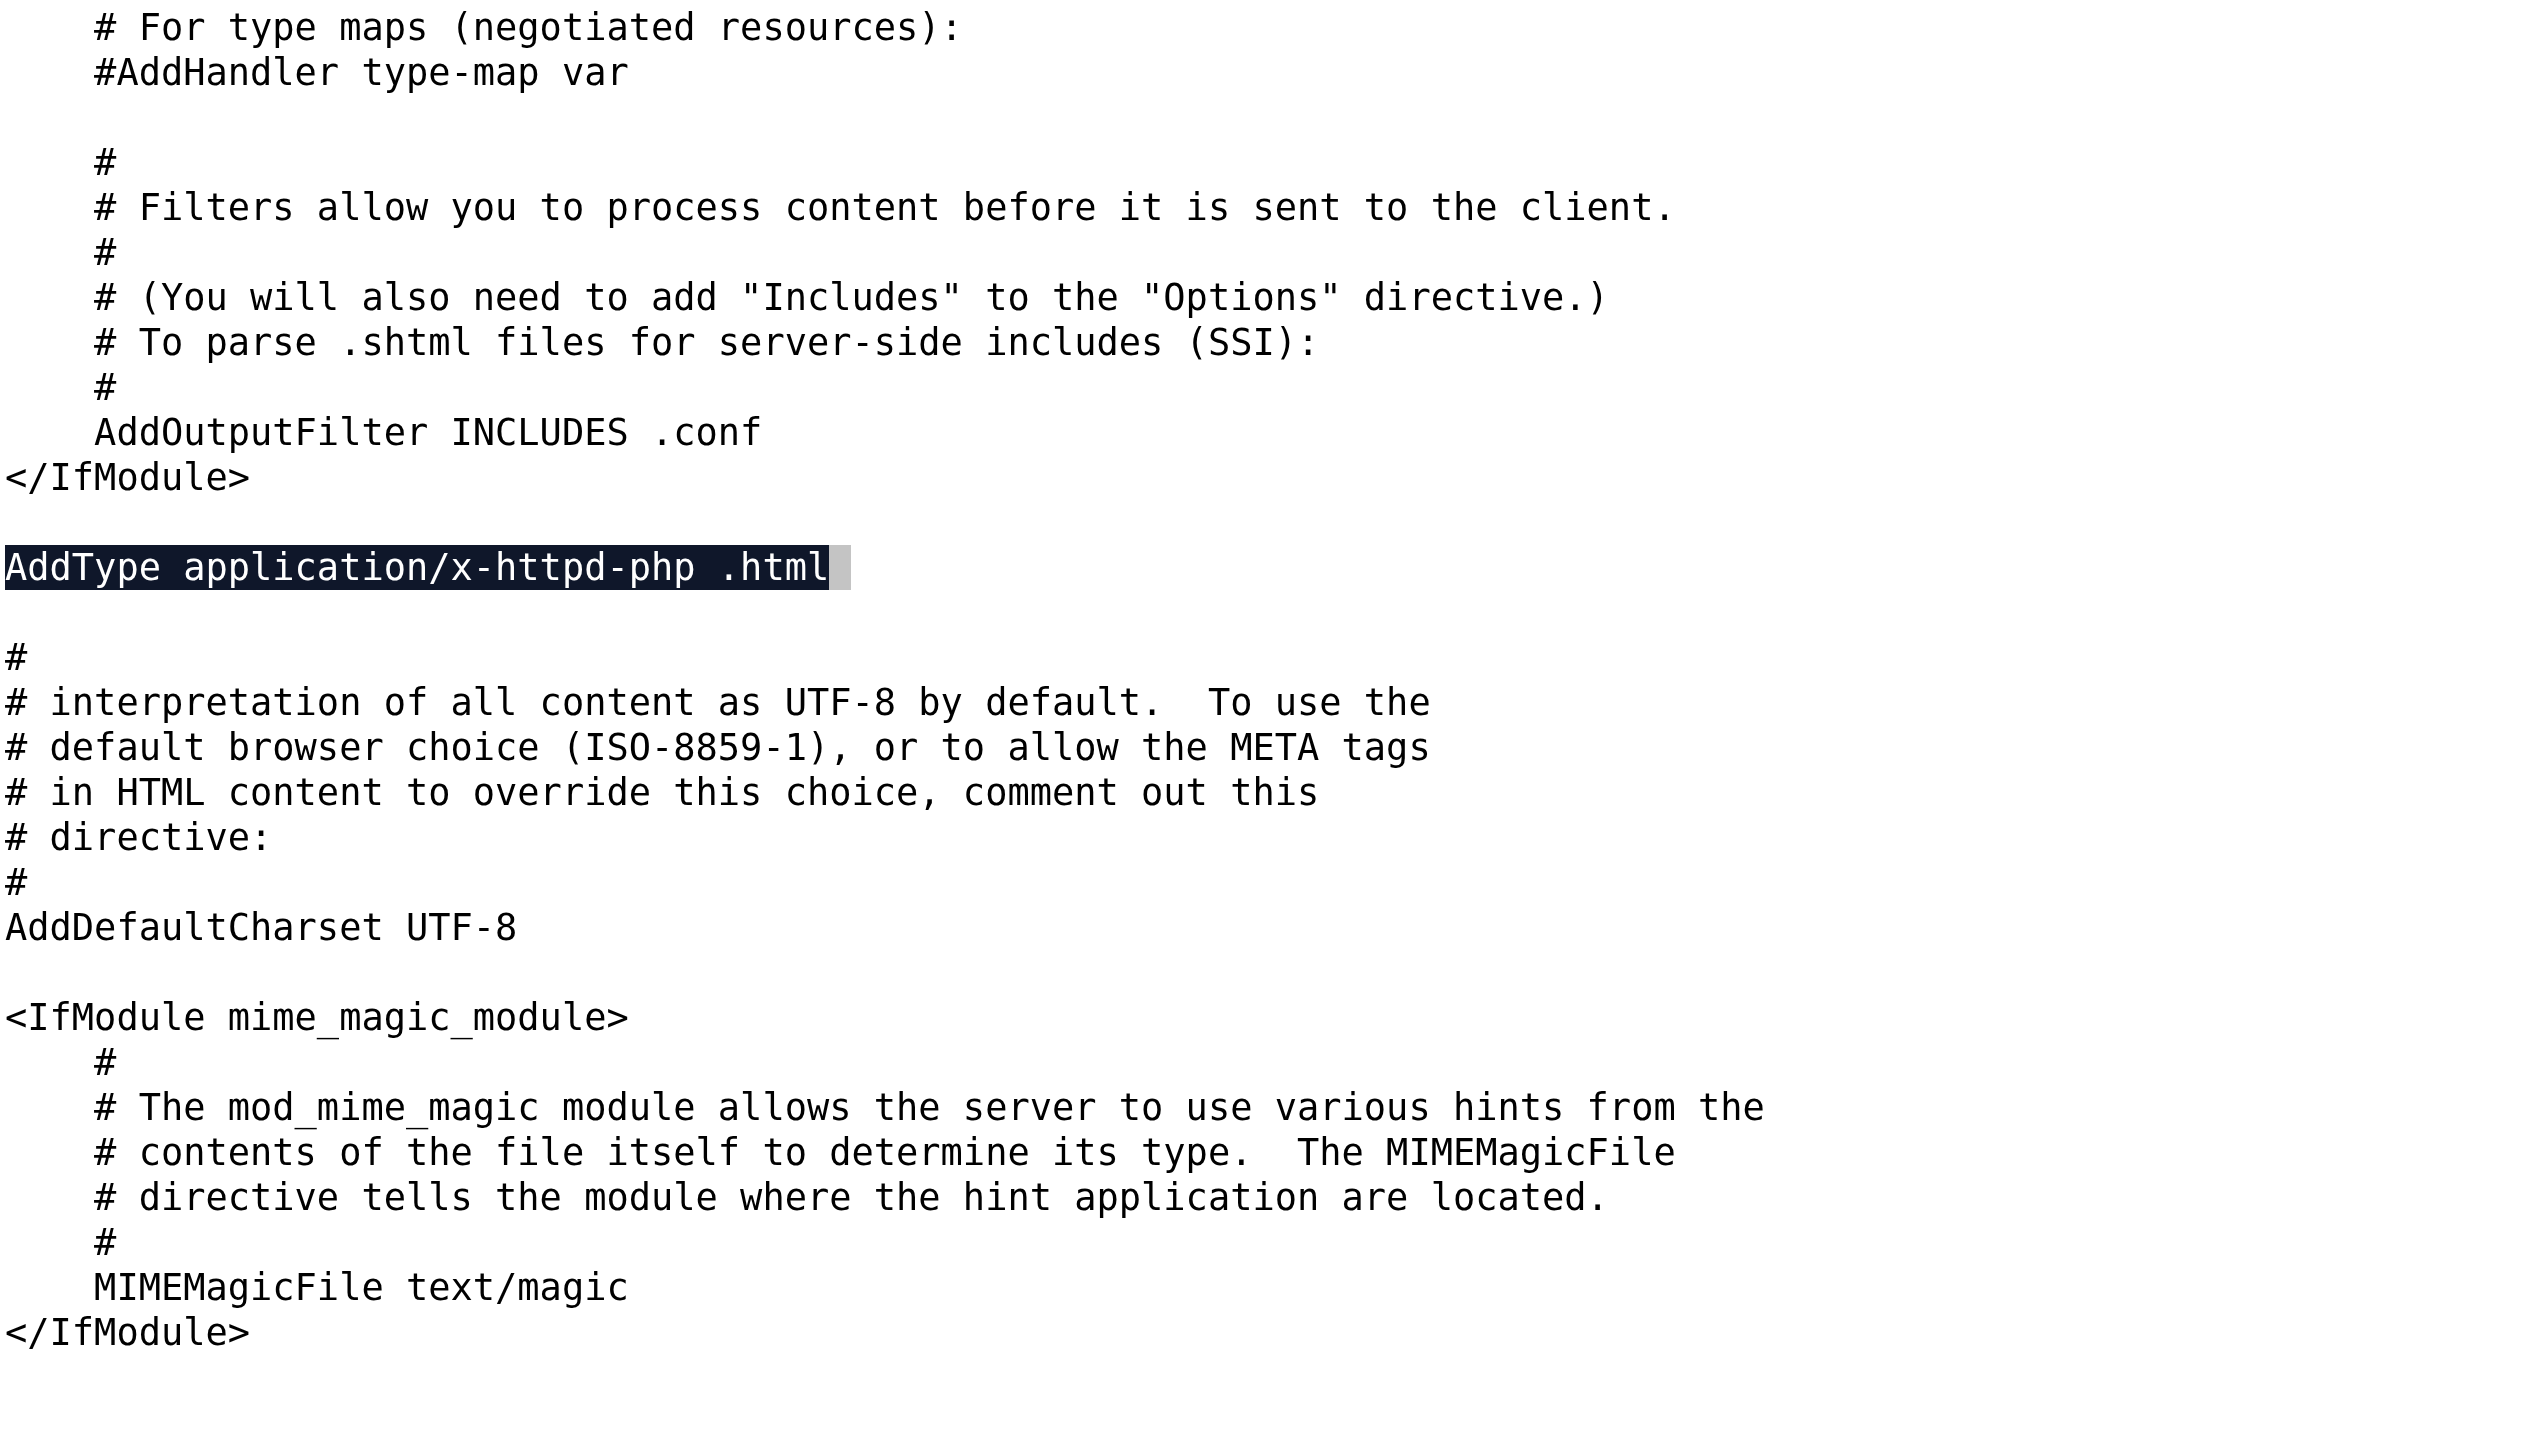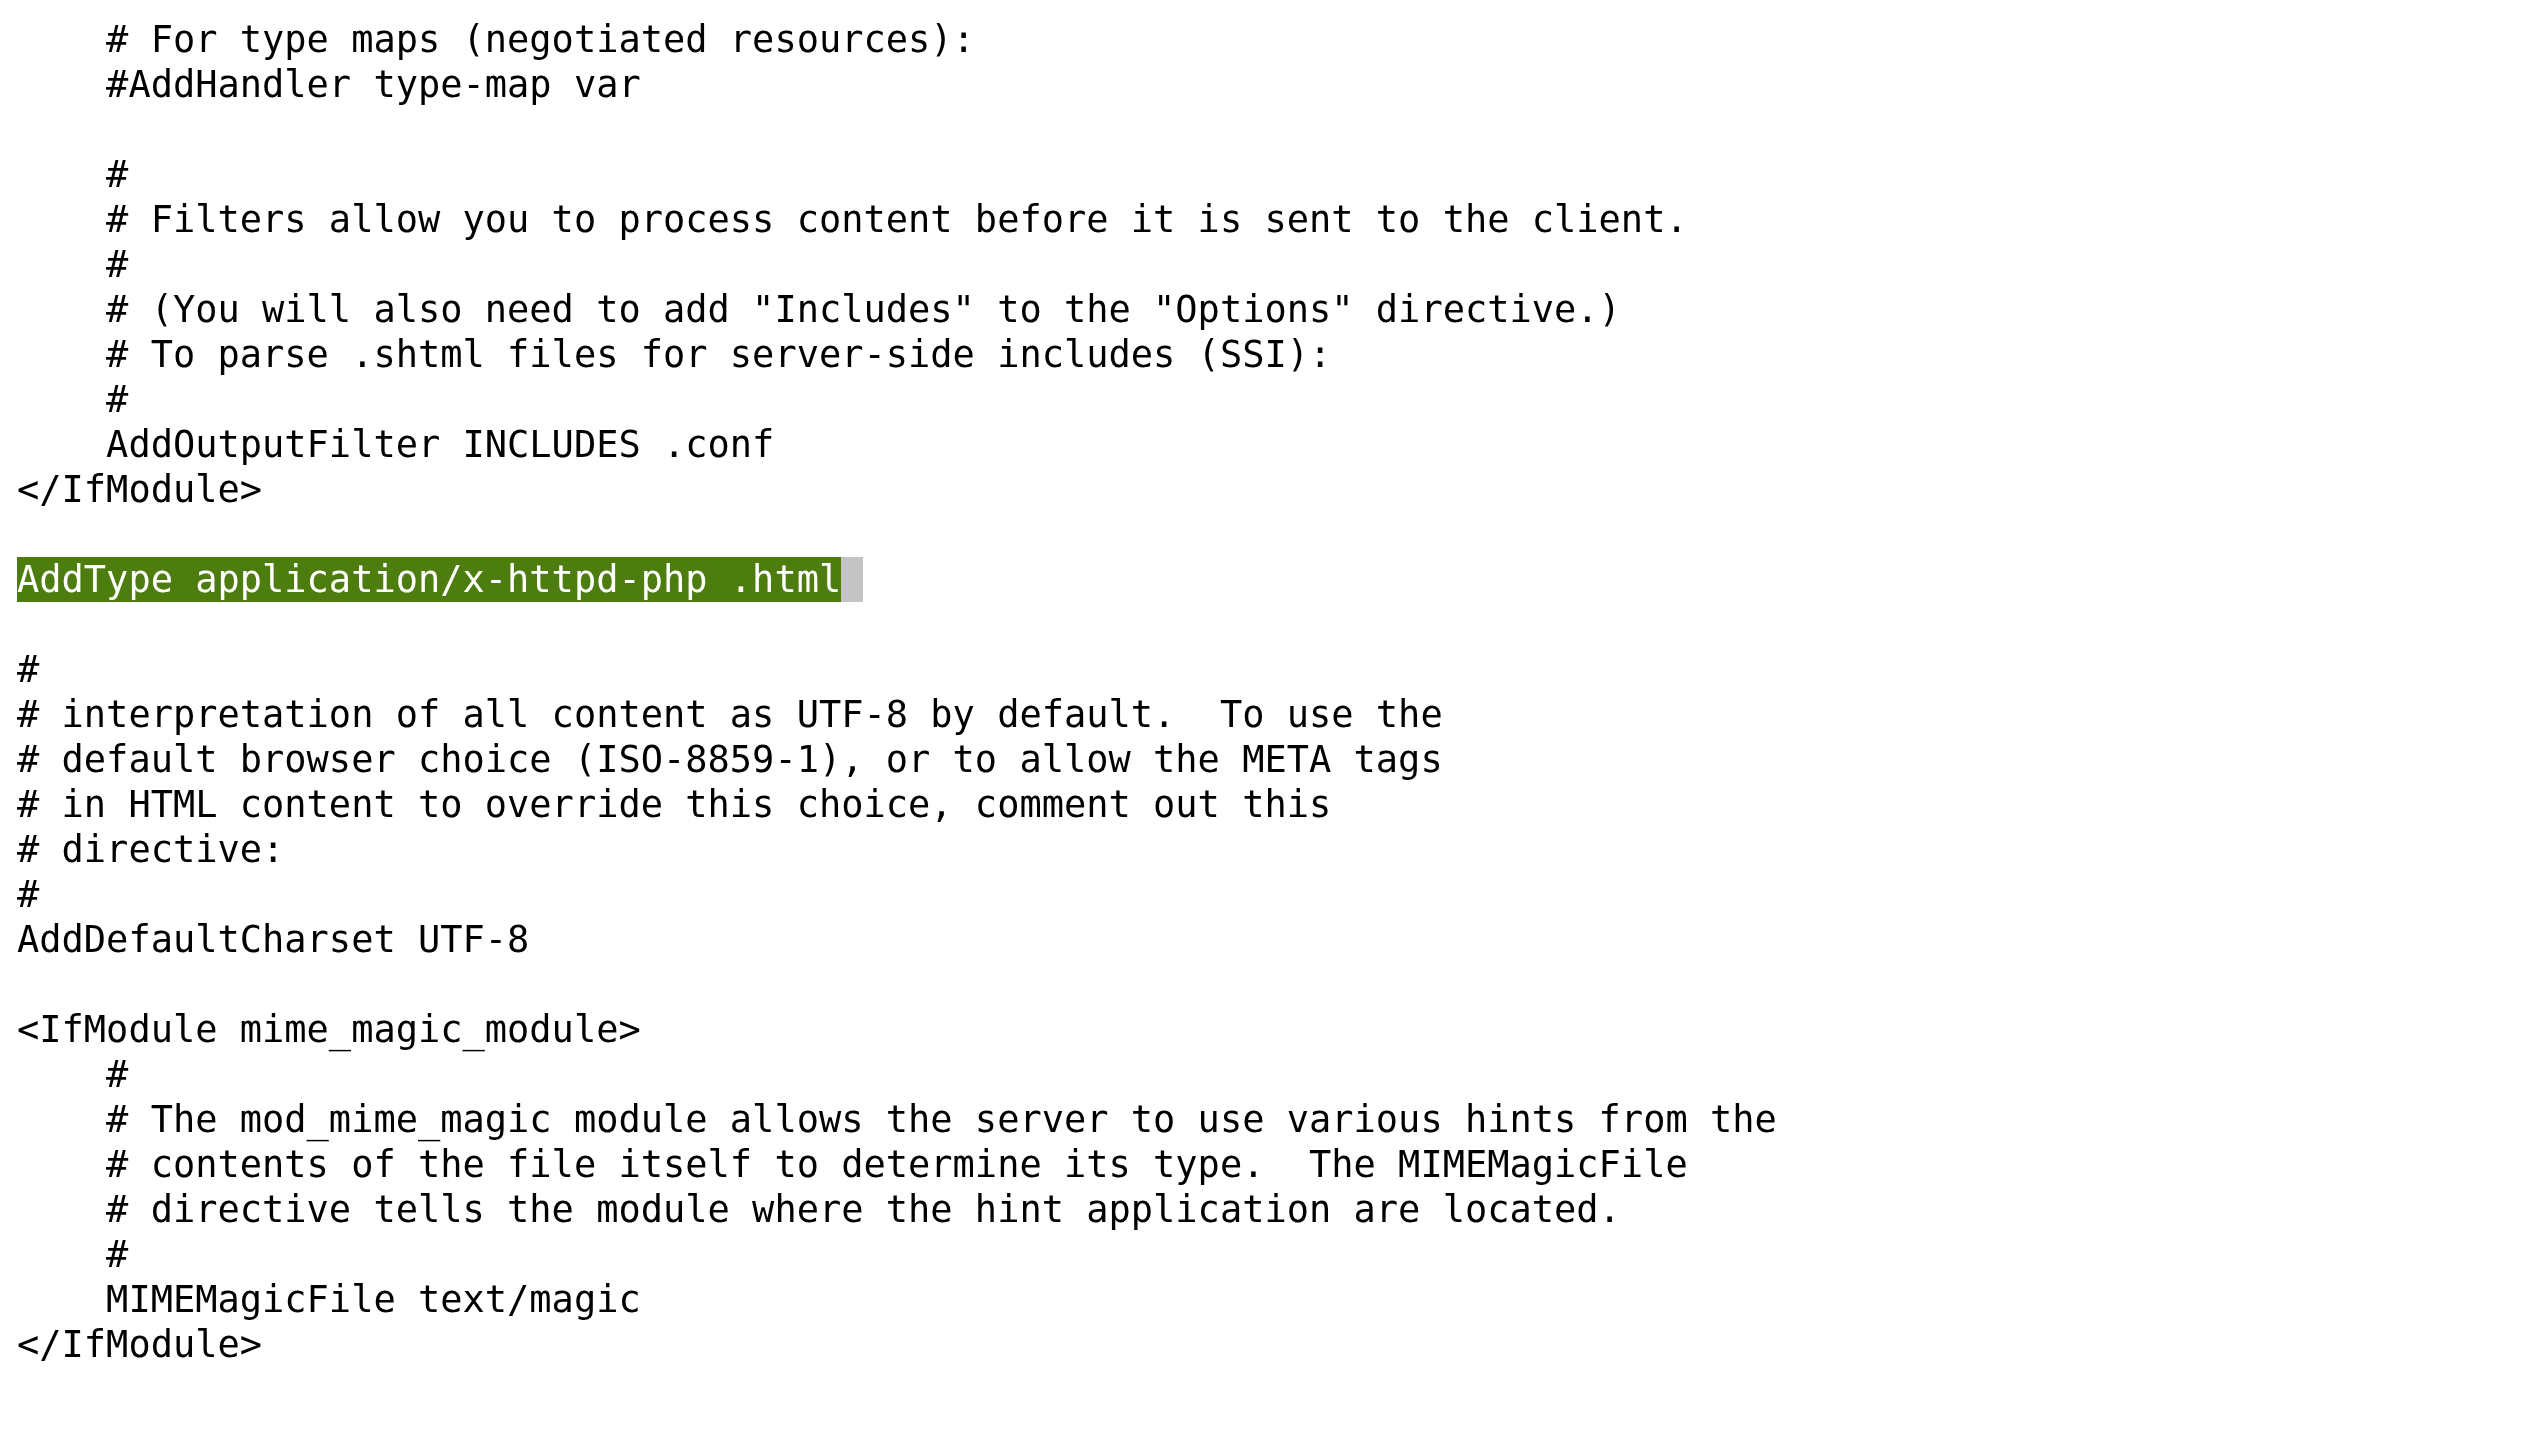--- a/index.html
+++ b/index.html
@@ -17,21 +17,21 @@
 
   #terminal {
     width: 2538px;
     height: 1029px;
     background: #ffffff;
     color: #000000;
     font-family: "DejaVu Sans Mono", "Liberation Mono", monospace;
     font-size: 37px;
     line-height: 45px;
     letter-spacing: 0px;
-    padding: 17px;
+    padding: 5px;
     position: relative;
   }
 
   .line {
     height: 45px;
     line-height: 45px;
     white-space: pre;
     font-family: "DejaVu Sans Mono", "Liberation Mono", monospace;
     font-size: 37px;
     color: #000000;
@@ -41,21 +41,21 @@
 
   .line.blank::after { content: "\00a0"; }
 
   
   .line.selected {
     display: flex;
     align-items: stretch;
     height: 45px;
   }
   .line.selected .sel-text {
-    background: #4d7c0f;
+    background: #0f172a;
     color: #ffffff;
     white-space: pre;
     display: inline-block;
     height: 45px;
     line-height: 45px;
     font-family: "DejaVu Sans Mono", "Liberation Mono", monospace;
     font-size: 37px;
   }
   .line.selected .cursor-block {
     background: #c4c4c4;

